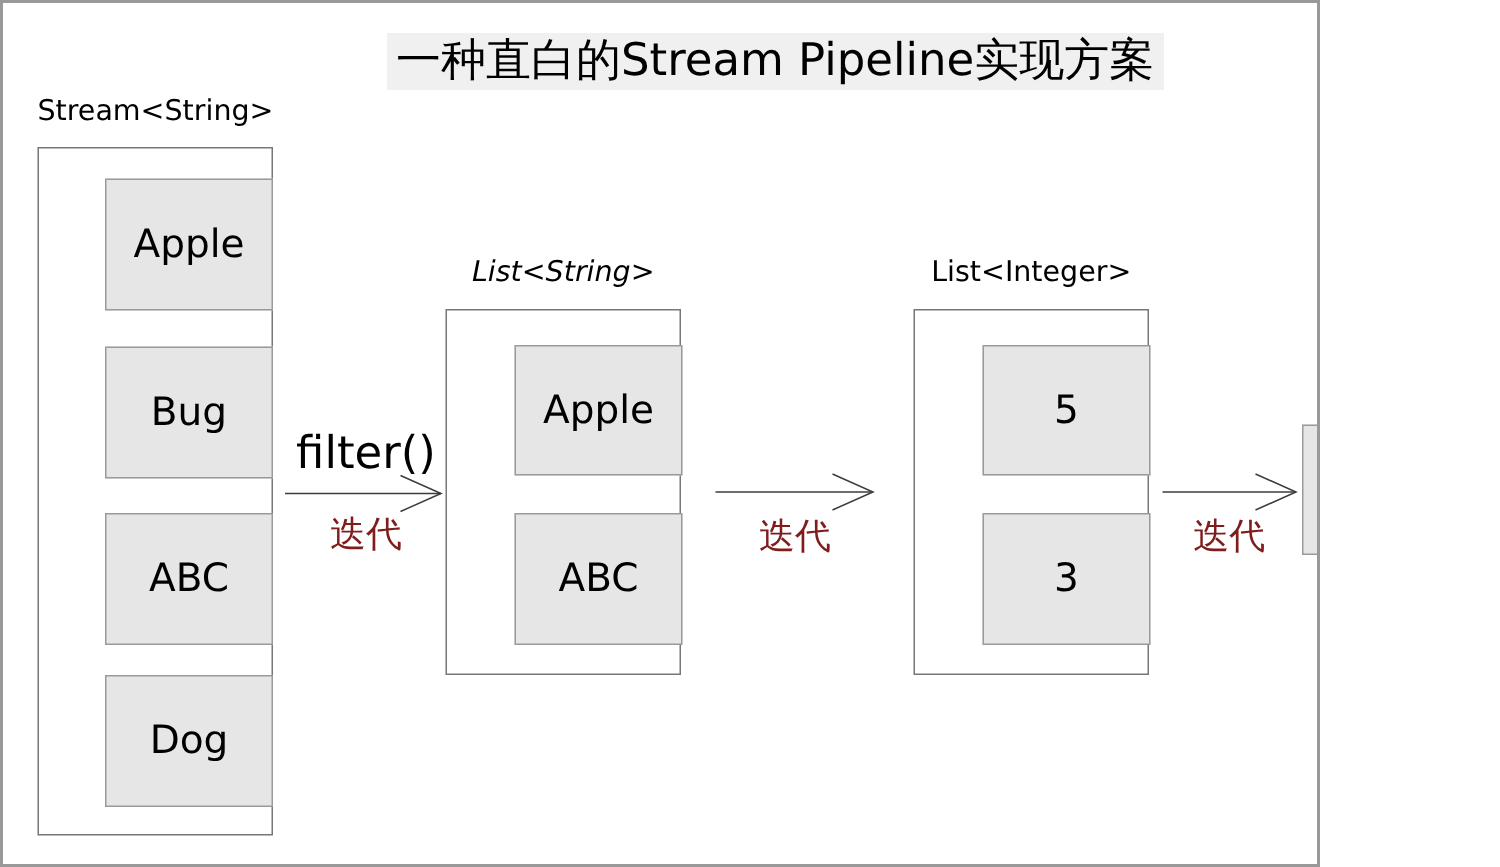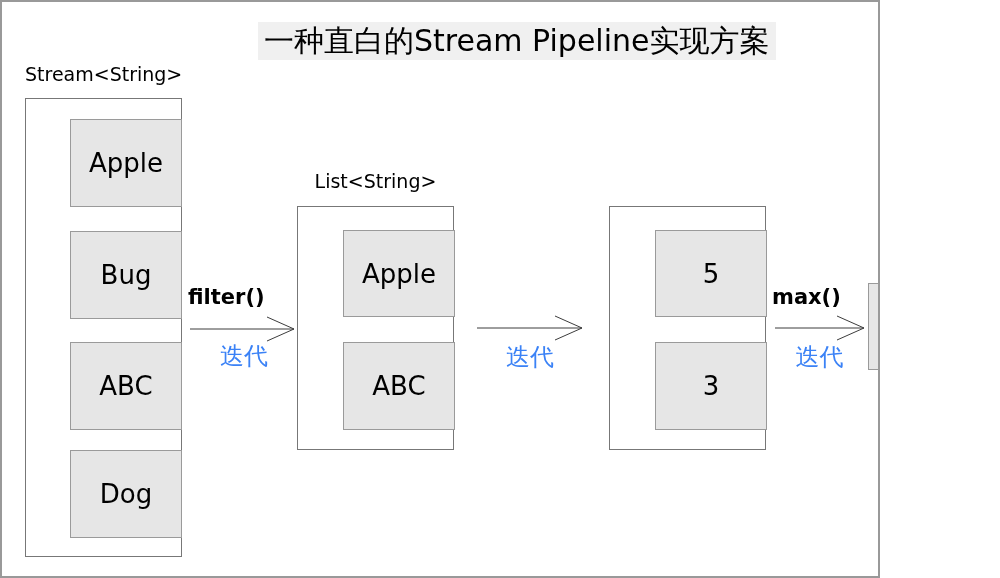--- a/index.html
+++ b/index.html
@@ -48,41 +48,40 @@
     border: 1px solid #9a9a9a;
     display: flex;
     align-items: center;
     justify-content: center;
     font-size: 26px;
     margin-left: 23px;
   }
 
   .op-label {
     position: absolute;
-    font-size: 21px;
-    text-align: left;
+    font-size: 30px;
+    text-align: center;
     white-space: nowrap;
-    font-weight: bold;
   }
 
   .arrow-svg {
     position: absolute;
     display: block;
   }
   .arrow-svg line, .arrow-svg polyline {
     stroke: #3c3c3c;
     stroke-width: 1;
     fill: none;
   }
 
   .iter-note {
     position: absolute;
     font-size: 24px;
     text-align: center;
-    color: #3b82f6;
+    color: #7f1d1d;
     white-space: nowrap;
   }
 
   .result-label {
     position: absolute;
     font-size: 17px;
     text-align: center;
   }
 
   .result-box {
@@ -114,38 +113,38 @@
     <div class="item-box" style="left:21px; top:351px; height:88px;text-align:right;">Dog</div>
   </div>
 
   <div class="op-label" style="left:186px; top:283px; width:112px;">filter()</div>
   <svg class="arrow-svg" style="left:186px; top:312px;" width="112" height="30" viewBox="0 0 112 30">
     <line x1="2" y1="15" x2="106" y2="15"></line>
     <polyline points="79,3 106,15 79,27"></polyline>
   </svg>
   <div class="iter-note" style="left:186px; top:338px; width:112px;">迭代</div>
 
-  <div class="stage-label" style="left:295px; top:168px; width:157px;">List&lt;String&gt;</div>
+  <div class="stage-label" style="left:295px; top:168px; width:157px;font-style:italic;">List&lt;String&gt;</div>
   <div class="stage-container" style="left:295px; top:204px; width:157px; height:244px;">
     <div class="item-box" style="left:22px; top:23px;  height:87px;">Apple</div>
     <div class="item-box" style="left:22px; top:135px; height:88px;">ABC</div>
   </div>
 
   <svg class="arrow-svg" style="left:472px; top:311px;" width="112" height="30" viewBox="0 0 112 30">
     <line x1="3" y1="15" x2="108" y2="15"></line>
     <polyline points="81,3 108,15 81,27"></polyline>
   </svg>
   <div class="iter-note" style="left:472px; top:339px; width:112px;">迭代</div>
 
+  <div class="stage-label" style="left:607px; top:168px; width:157px;">List&lt;Integer&gt;</div>
   <div class="stage-container" style="left:607px; top:204px; width:157px; height:244px;">
     <div class="item-box" style="left:22px; top:23px;  height:87px;">5</div>
     <div class="item-box" style="left:22px; top:135px; height:88px;">3</div>
   </div>
 
-  <div class="op-label" style="left:770px; top:283px; width:95px;">max()</div>
   <svg class="arrow-svg" style="left:770px; top:311px;" width="95" height="30" viewBox="0 0 95 30">
     <line x1="3" y1="15" x2="92" y2="15"></line>
     <polyline points="65,3 92,15 65,27"></polyline>
   </svg>
   <div class="iter-note" style="left:770px; top:339px; width:95px;">迭代</div>
 
   <div class="result-label" style="left:866px; top:232px; width:112px;">int</div>
   <div class="result-box">
     <span>5</span>
   </div>

